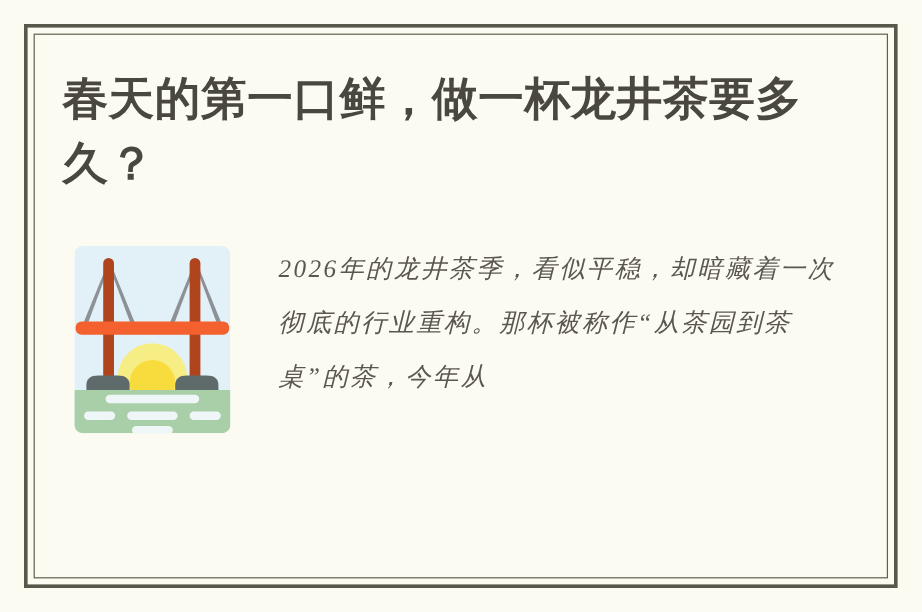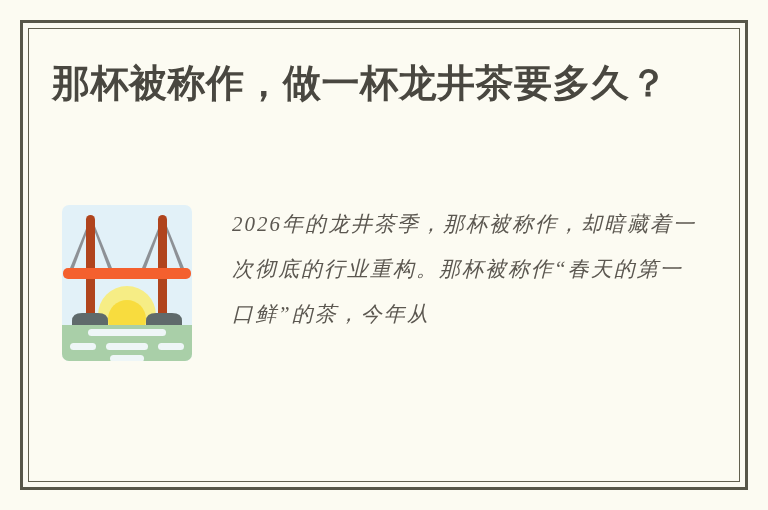--- a/index.html
+++ b/index.html
@@ -93,21 +93,21 @@
   }
 </style>
 </head>
 <body>
 
 <div id="card">
 
   <div id="frame-outer"></div>
   <div id="frame-inner"></div>
 
-  <div id="title">那杯被称作，做一杯龙井茶要多久？</div>
+  <div id="title">春天的第一口鲜，做一杯龙井茶要多久？</div>
 
   <div id="content-row">
 
     <div id="illustration">
       <svg id="illu-svg" width="130" height="156" viewBox="0 0 130 156" xmlns="http://www.w3.org/2000/svg">
         <defs>
           <clipPath id="roundedClip">
             <rect x="0" y="0" width="130" height="156" rx="7" ry="7"></rect>
           </clipPath>
         </defs>
@@ -136,16 +136,16 @@
 
           <rect x="26" y="124" width="78" height="7" rx="3.5" fill="#eef6f7"></rect>
           <rect x="8" y="138" width="26" height="7" rx="3.5" fill="#eef6f7"></rect>
           <rect x="44" y="138" width="42" height="7" rx="3.5" fill="#eef6f7"></rect>
           <rect x="96" y="138" width="26" height="7" rx="3.5" fill="#eef6f7"></rect>
           <rect x="48" y="150" width="34" height="7" rx="3.5" fill="#eef6f7"></rect>
         </g>
       </svg>
     </div>
 
-    <div id="body-text">2026年的龙井茶季，那杯被称作，却暗藏着一次彻底的行业重构。那杯被称作“春天的第一口鲜”的茶，今年从</div>
+    <div id="body-text">2026年的龙井茶季，看似平稳，却暗藏着一次彻底的行业重构。那杯被称作“从茶园到茶桌”的茶，今年从</div>
 
   </div>
 </div>
 
 </body></html>

